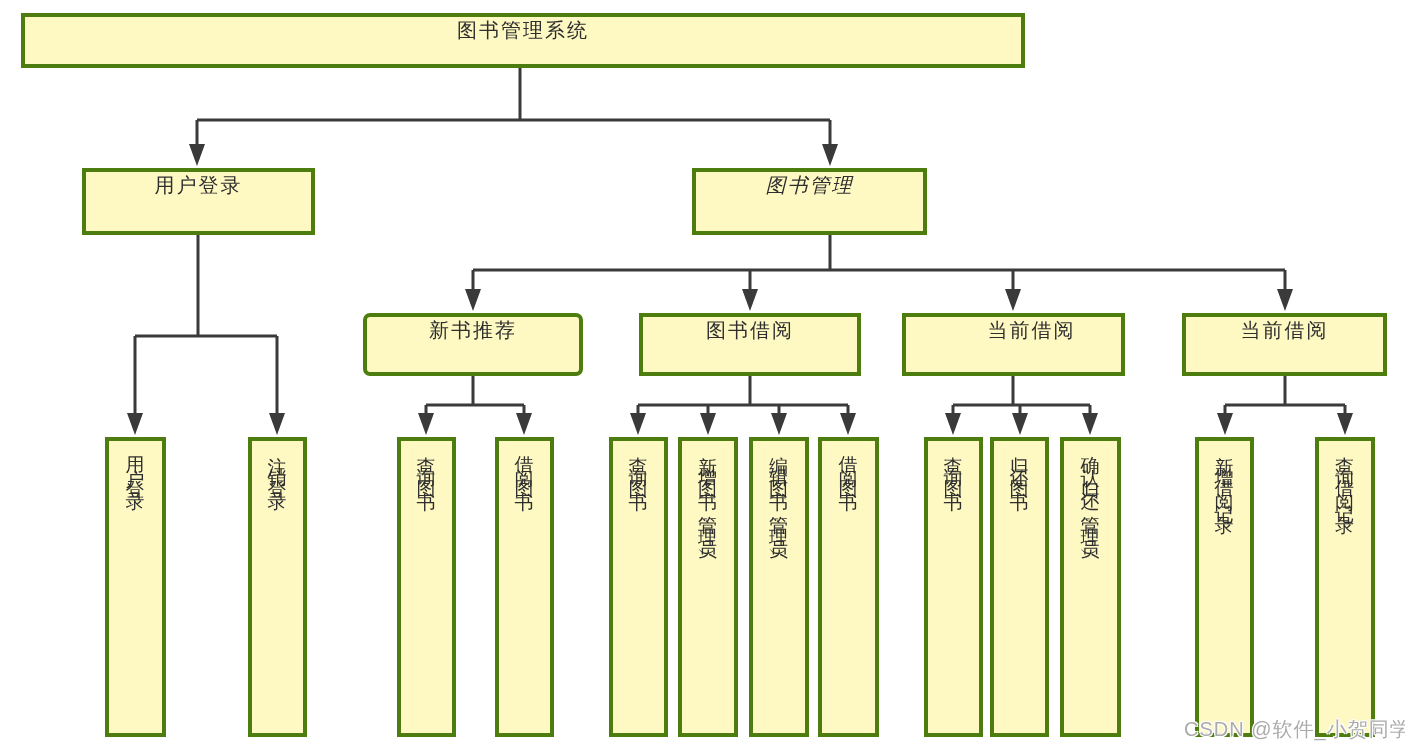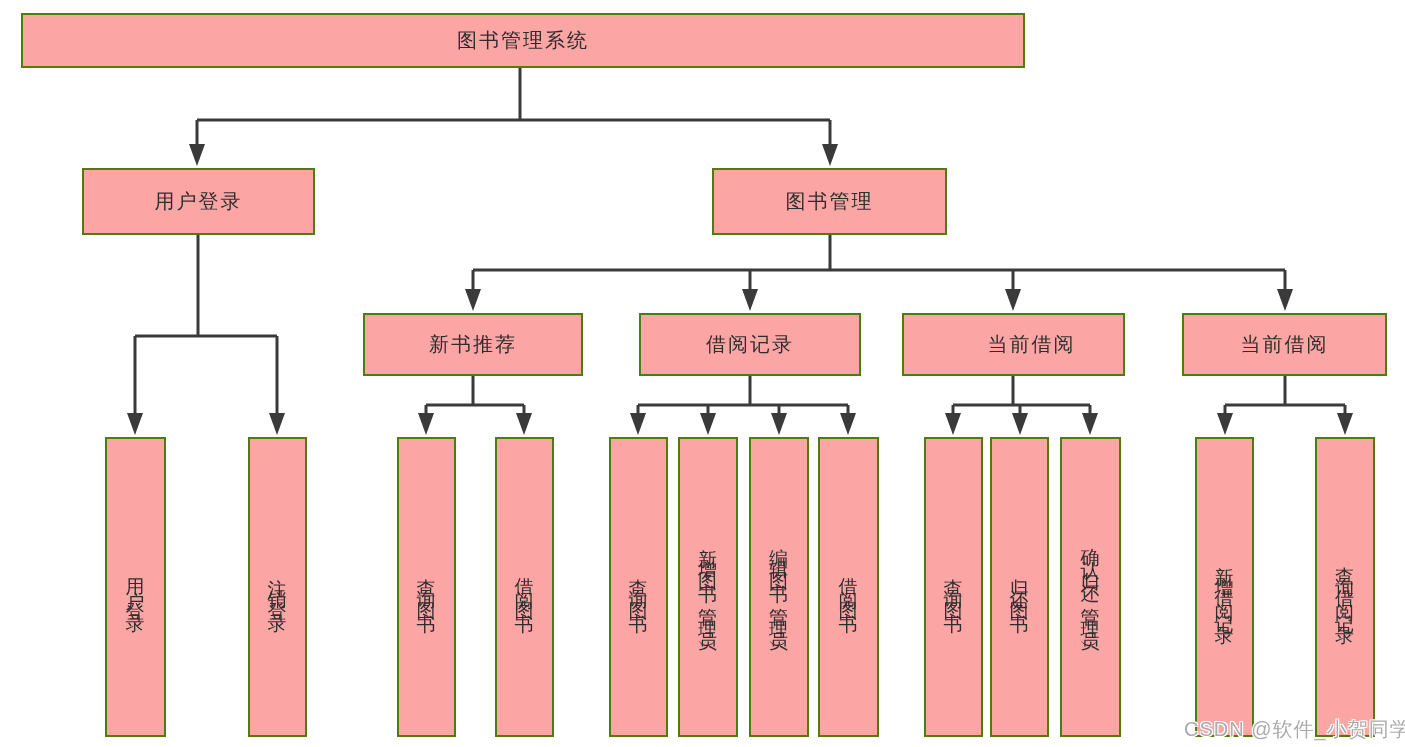--- a/index.html
+++ b/index.html
@@ -13,24 +13,24 @@
   }
   .connectors {
     position: absolute;
     left: 0; top: 0;
     width: 1405px; height: 747px;
     z-index: 1;
   }
   .node {
     position: absolute;
     box-sizing: border-box;
-    border: 2px solid #4d7c0f;
-    background: #fca5a5;
+    border: 4px solid #4d7c0f;
+    background: #fef9c3;
     display: flex;
-    align-items: center;
+    align-items: flex-start;
     justify-content: center;
     color: #2e2e2e;
     z-index: 2;
   }
   .node.hbox .lbl {
     font-size: 20px;
     letter-spacing: 2px;
     white-space: nowrap;
   }
   .node.vbox .lbl {
@@ -101,29 +101,29 @@
     </g>
   </svg>
 
   <div class="node hbox" style="left:21px; top:13px; width:1004px; height:55px;">
     <span class="lbl">图书管理系统</span>
   </div>
 
   <div class="node hbox" style="left:82px; top:168px; width:233px; height:67px;">
     <span class="lbl">用户登录</span>
   </div>
-  <div class="node hbox" style="left:712px; top:168px; width:235px; height:67px;">
+  <div class="node hbox" style="left:692px; top:168px; width:235px; height:67px;font-style:italic;">
     <span class="lbl">图书管理</span>
   </div>
 
-  <div class="node hbox" style="left:363px; top:313px; width:220px; height:63px;">
+  <div class="node hbox" style="left:363px; top:313px; width:220px; height:63px;border-radius:7px;">
     <span class="lbl">新书推荐</span>
   </div>
   <div class="node hbox" style="left:639px; top:313px; width:222px; height:63px;">
-    <span class="lbl">借阅记录</span>
+    <span class="lbl">图书借阅</span>
   </div>
   <div class="node hbox" style="left:902px; top:313px; width:223px; height:63px;padding-left:36px;">
     <span class="lbl">当前借阅</span>
   </div>
   <div class="node hbox" style="left:1182px; top:313px; width:205px; height:63px;">
     <span class="lbl">当前借阅</span>
   </div>
 
   <div class="node vbox" style="left:105px; top:437px; width:61px; height:300px;">
     <span class="lbl">用户登录</span>

